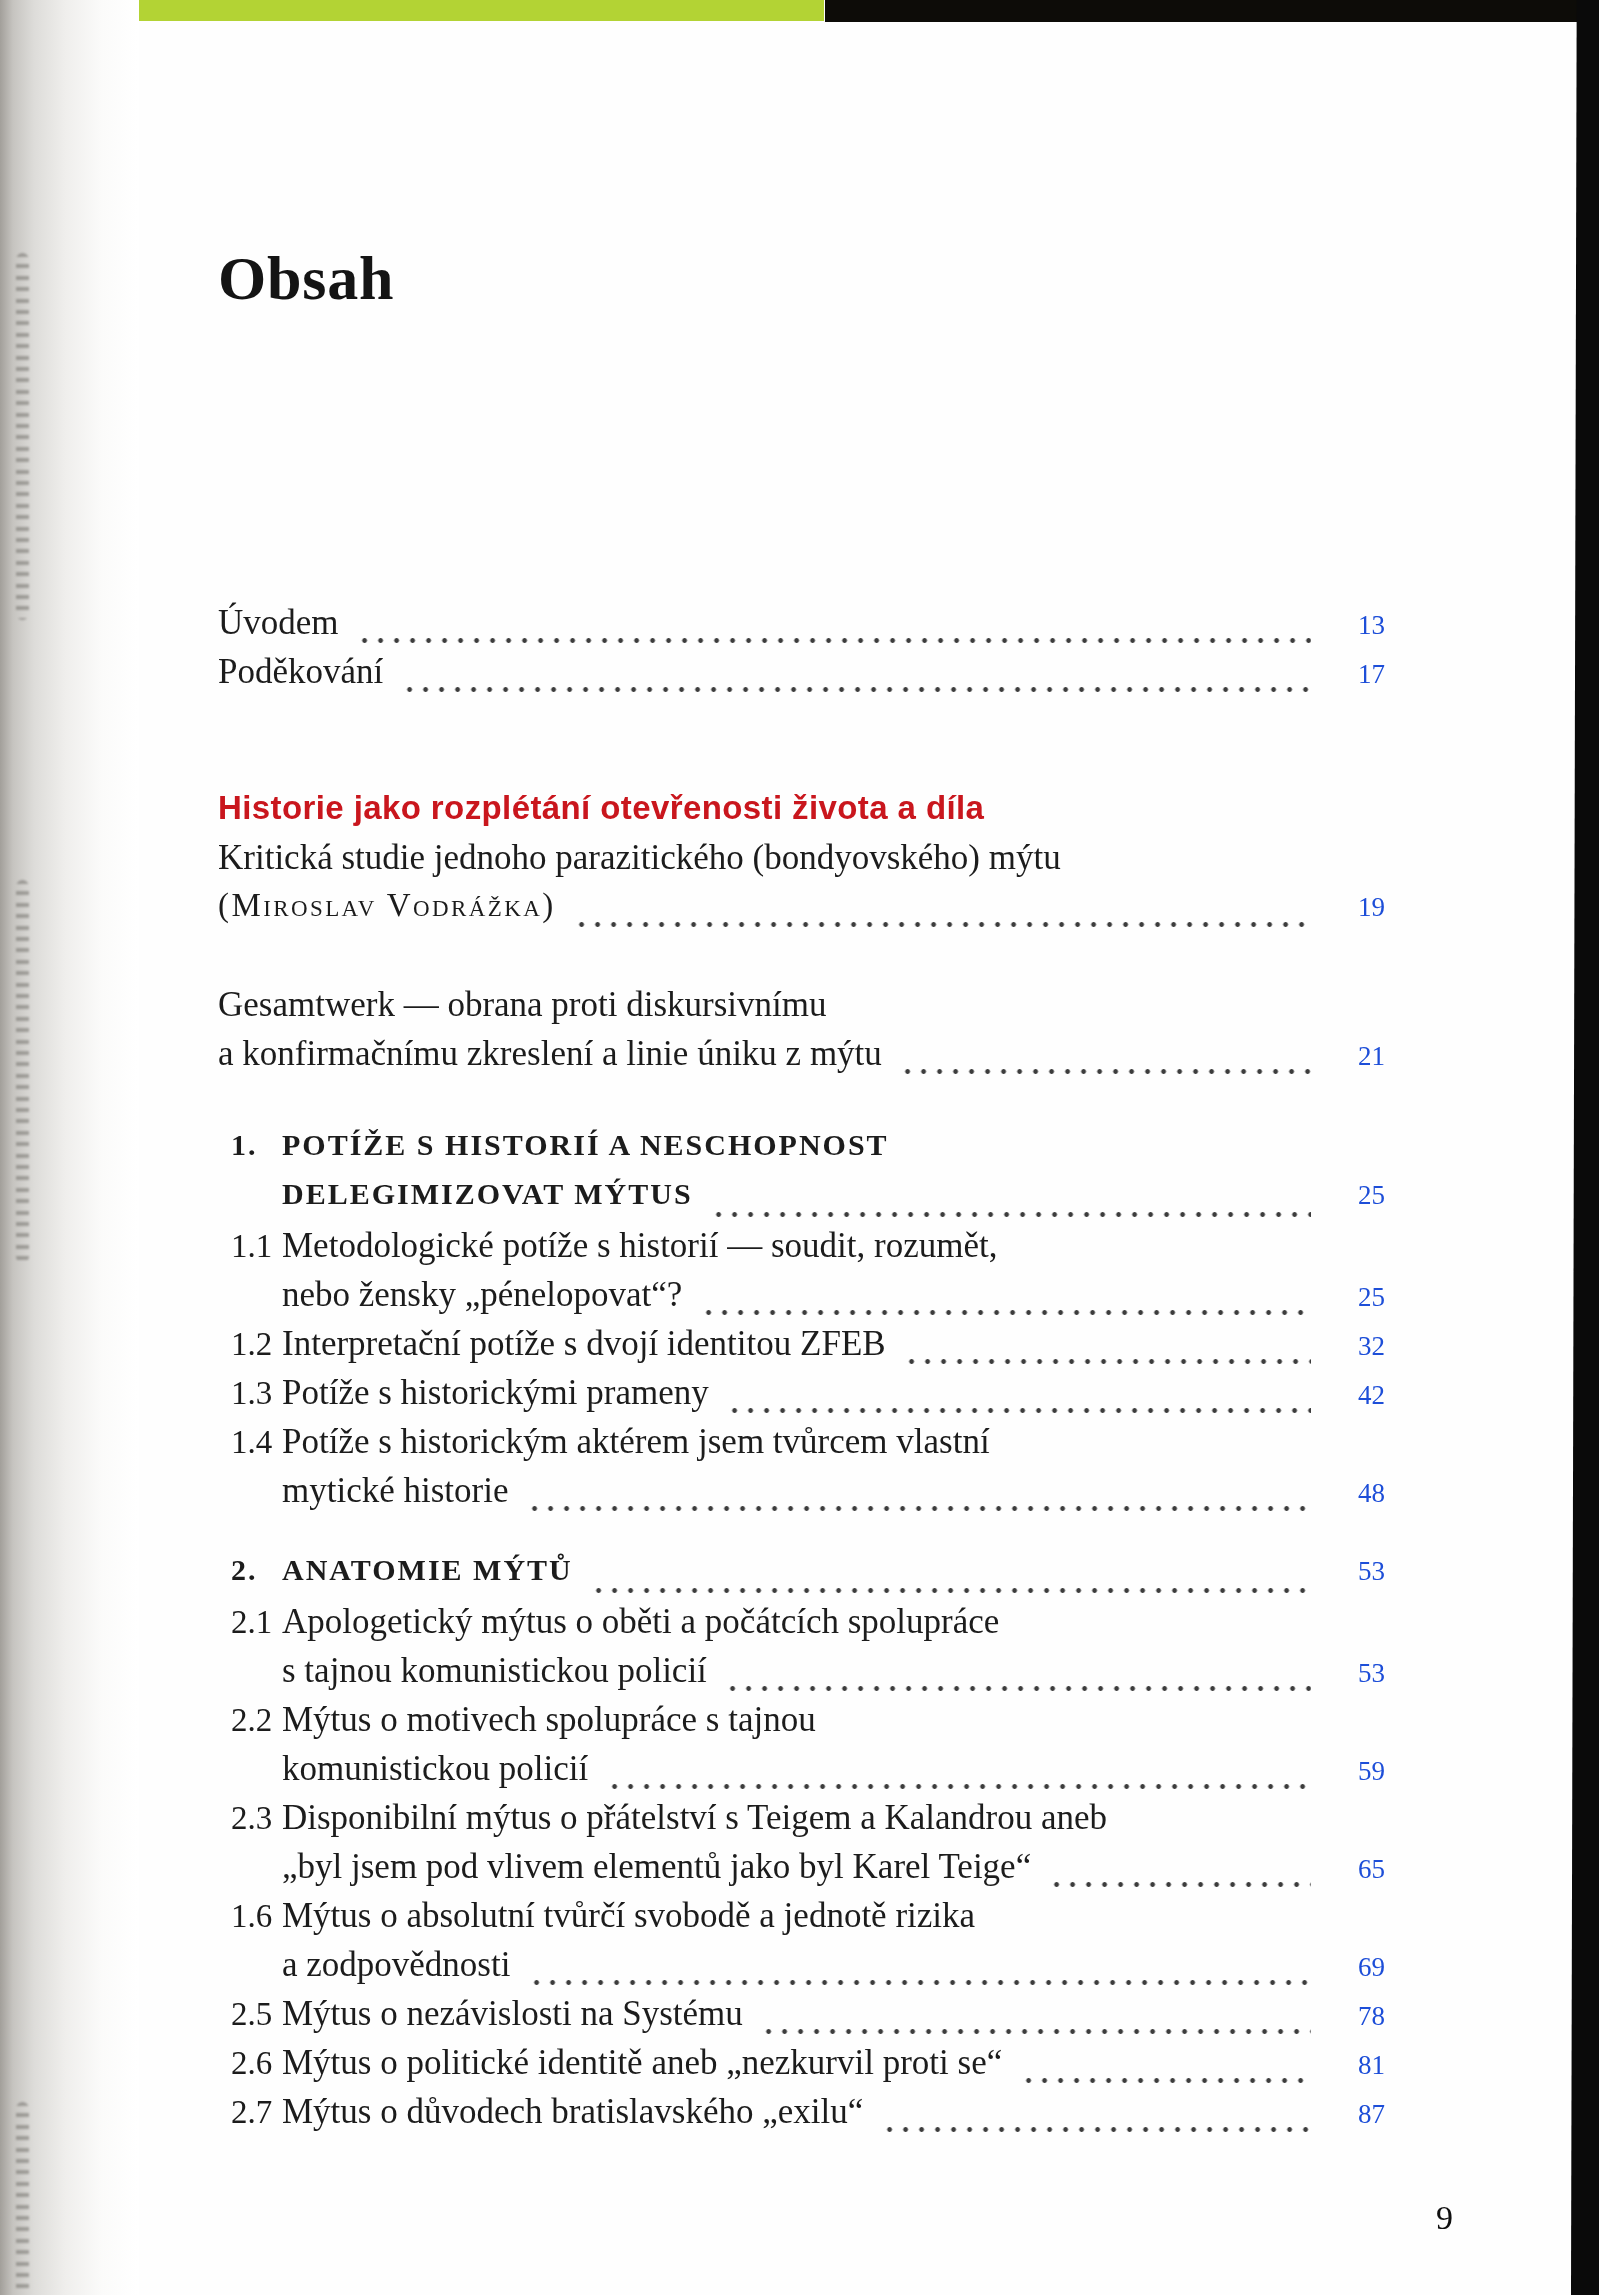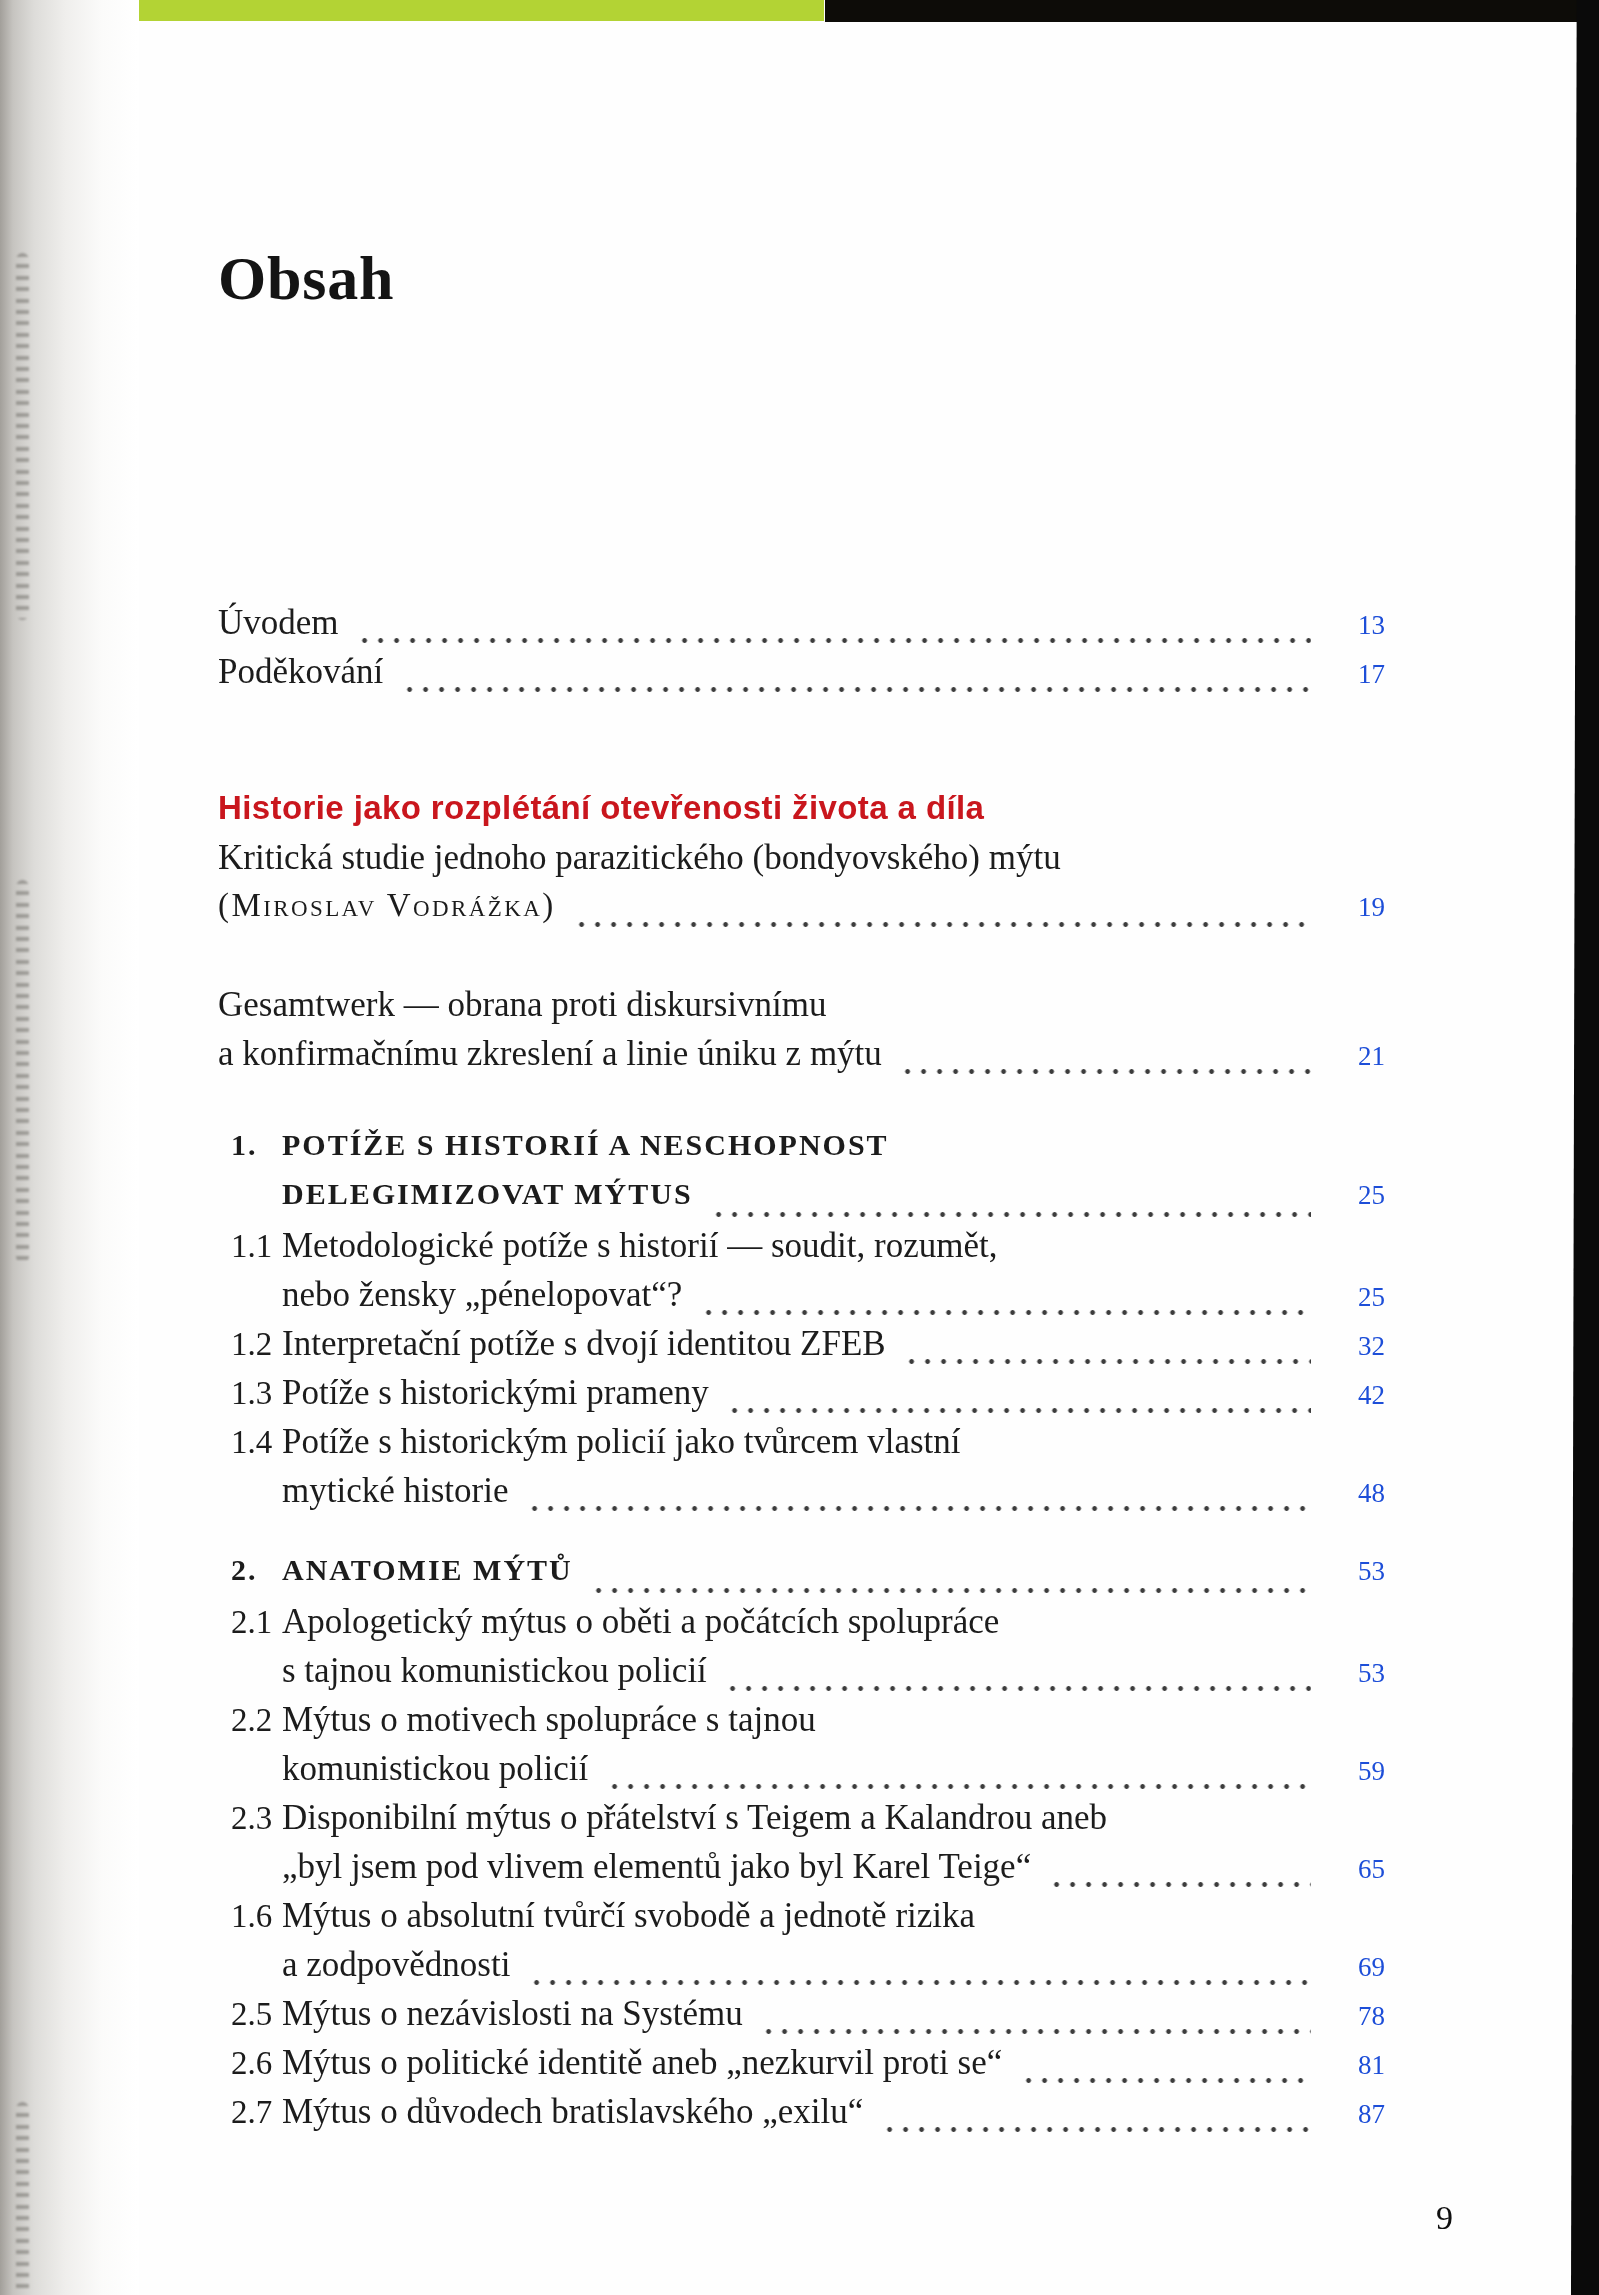--- a/index.html
+++ b/index.html
@@ -142,21 +142,21 @@
         <span class="toc-page">32</span>
       </div>
       <div class="toc-line style-body">
         <span class="toc-num">1.3</span>
         <span class="toc-text">Potíže s historickými prameny</span>
         <span class="leader"></span>
         <span class="toc-page">42</span>
       </div>
       <div class="toc-line style-body">
         <span class="toc-num">1.4</span>
-        <span class="toc-text">Potíže s historickým policií jako tvůrcem vlastní</span>
+        <span class="toc-text">Potíže s historickým aktérem jsem tvůrcem vlastní</span>
       </div>
       <div class="toc-line style-body">
         <span class="toc-indent"></span>
         <span class="toc-text">mytické historie</span>
         <span class="leader"></span>
         <span class="toc-page">48</span>
       </div>
       <div class="toc-line style-caps" style="margin-top: 33px;">
         <span class="toc-num">2.</span>
         <span class="toc-text">ANATOMIE MÝTŮ</span>

